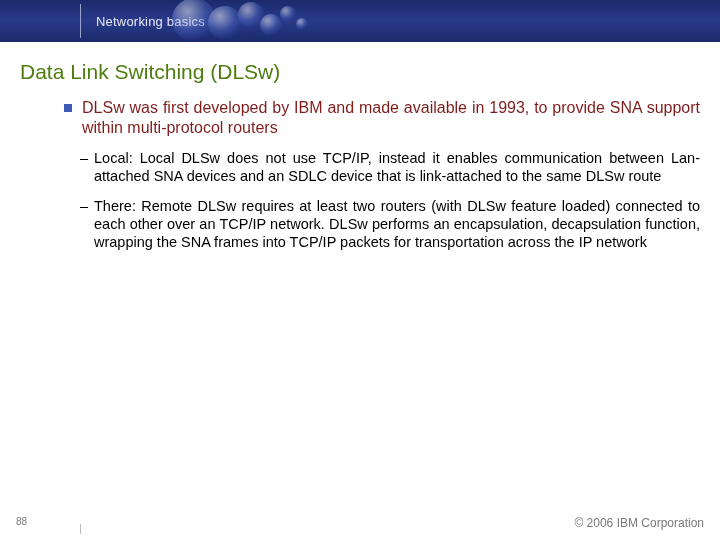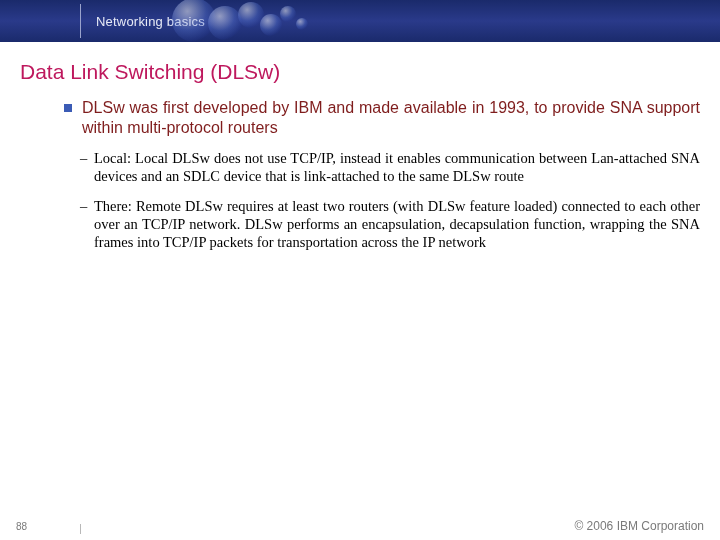--- a/index.html
+++ b/index.html
@@ -34,21 +34,21 @@
     width: 180px;
     pointer-events: none;
   }
   .bubble {
     position: absolute;
     border-radius: 50%;
     background: radial-gradient(circle at 35% 30%, rgba(255,255,255,0.5), rgba(90,120,210,0.35) 45%, rgba(40,60,150,0.25) 70%, rgba(40,60,150,0) 75%);
   }
   .content { padding: 18px 20px 0 20px; }
   .h1 {
-    color: #be185d;
+    color: #4d7c0f;
     font-size: 21px;
     font-weight: 400;
     margin-bottom: 14px;
   }
   ul.top {
     list-style: none;
     margin: 0 0 0 44px;
   }
   ul.top > li {
     position: relative;
@@ -64,21 +64,20 @@
     position: absolute;
     left: 0;
     top: 6px;
     width: 8px;
     height: 8px;
     background: #3b5bb5;
   }
   ul.sub {
     list-style: none;
     margin: 6px 0 3px 60px;
-    font-family: Liberation Serif, serif;
   }
   ul.sub > li {
     position: relative;
     color: #000;
     font-size: 14.5px;
     line-height: 1.25;
     text-align: justify;
     margin-bottom: 12px;
     padding-left: 14px;
   }
@@ -91,21 +90,21 @@
   }
   .sub-label { display: inline; }
   .sub-text { display: inline; }
   .footer {
     position: absolute;
     left: 0;
     right: 0;
     bottom: 0;
     height: 24px;
     display: flex;
-    align-items: center;
+    align-items: flex-start;
     justify-content: space-between;
     padding: 0 16px 4px 16px;
   }
   .pagenum {
     font-size: 10px;
     color: #7a7a7a;
   }
   .copyright {
     font-size: 12px;
     color: #7a7a7a;

